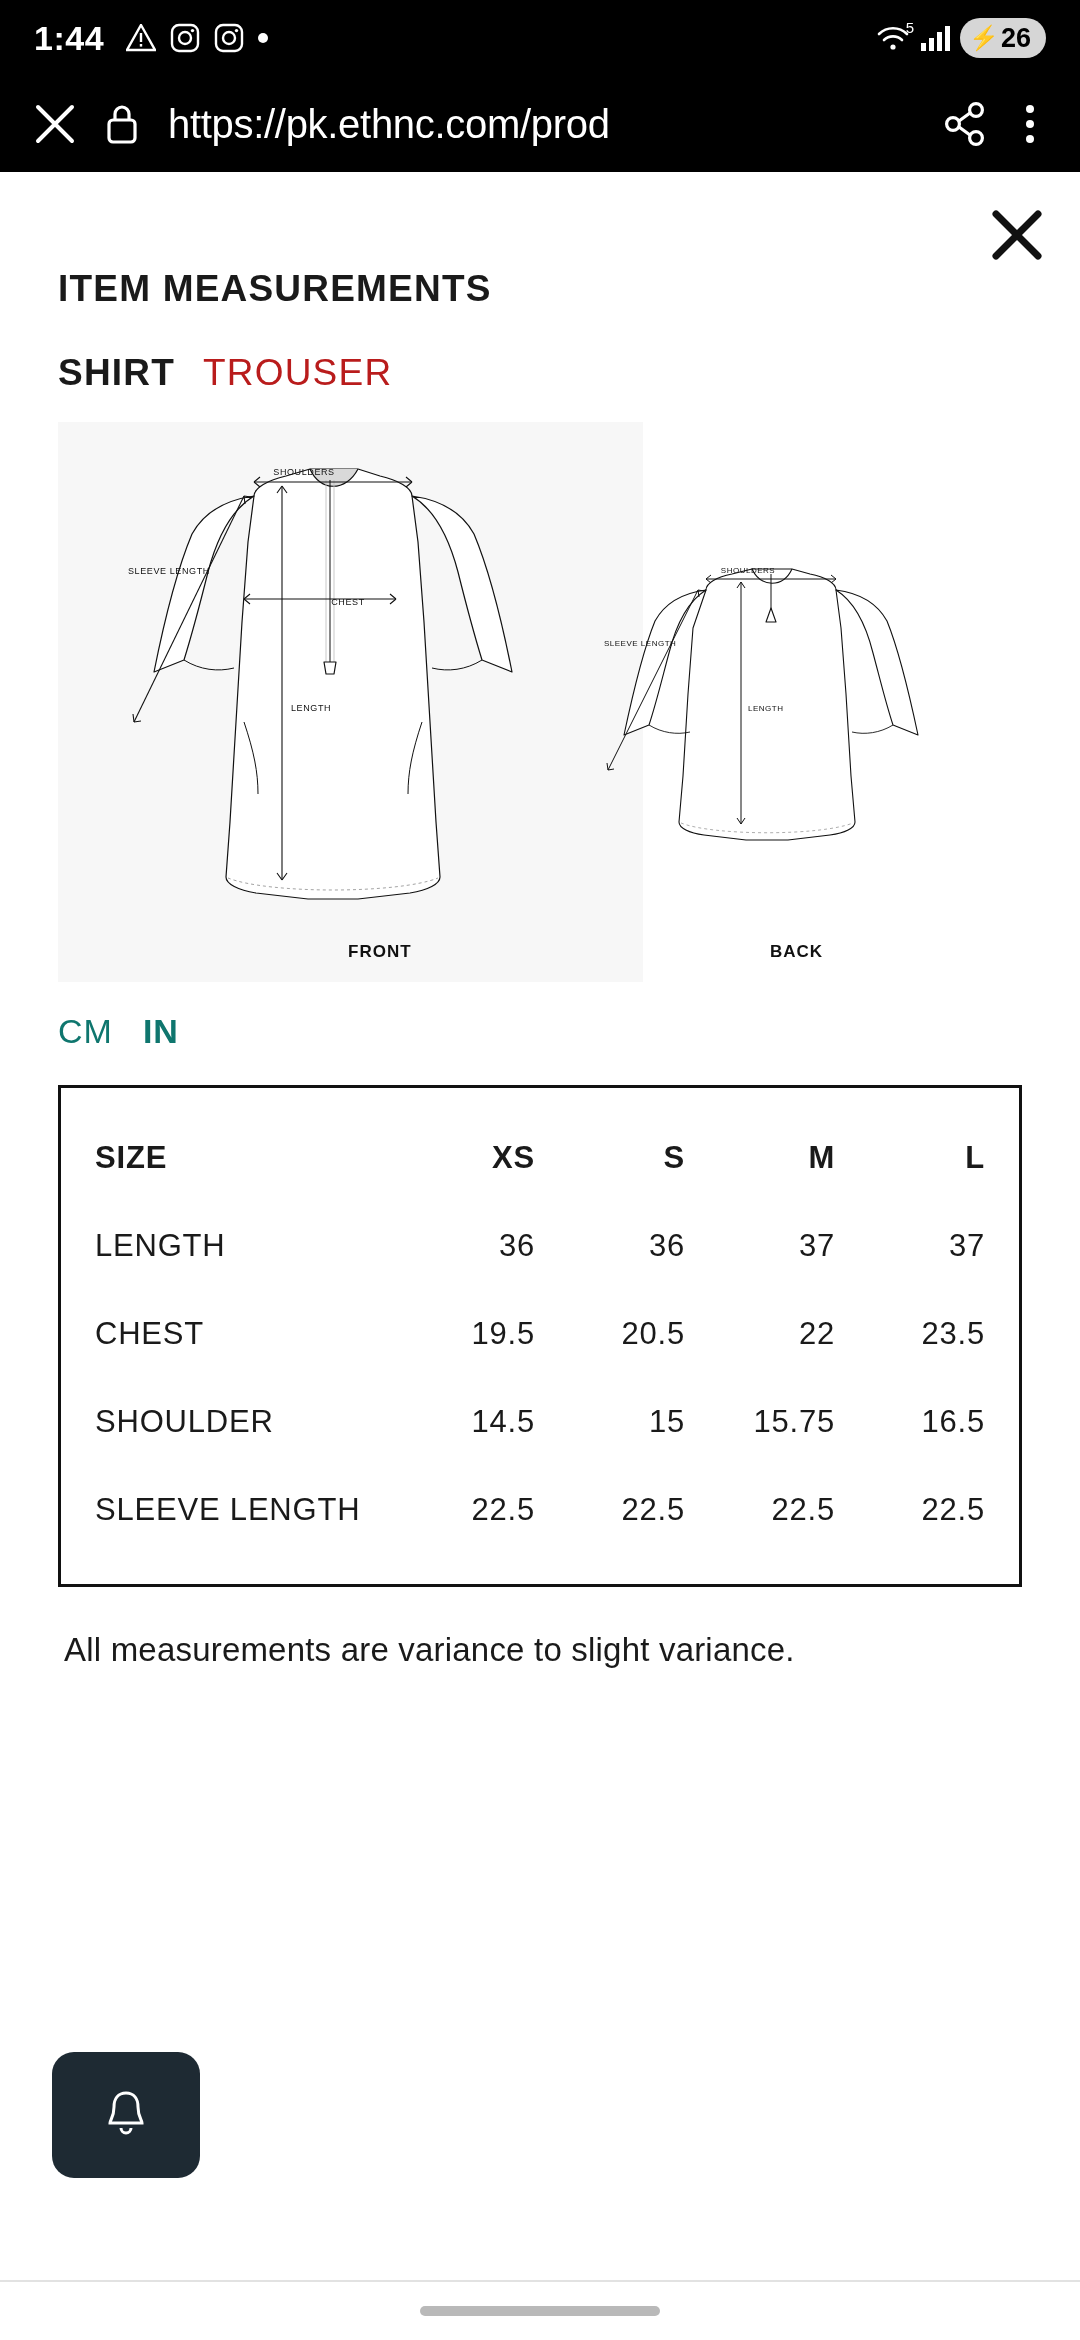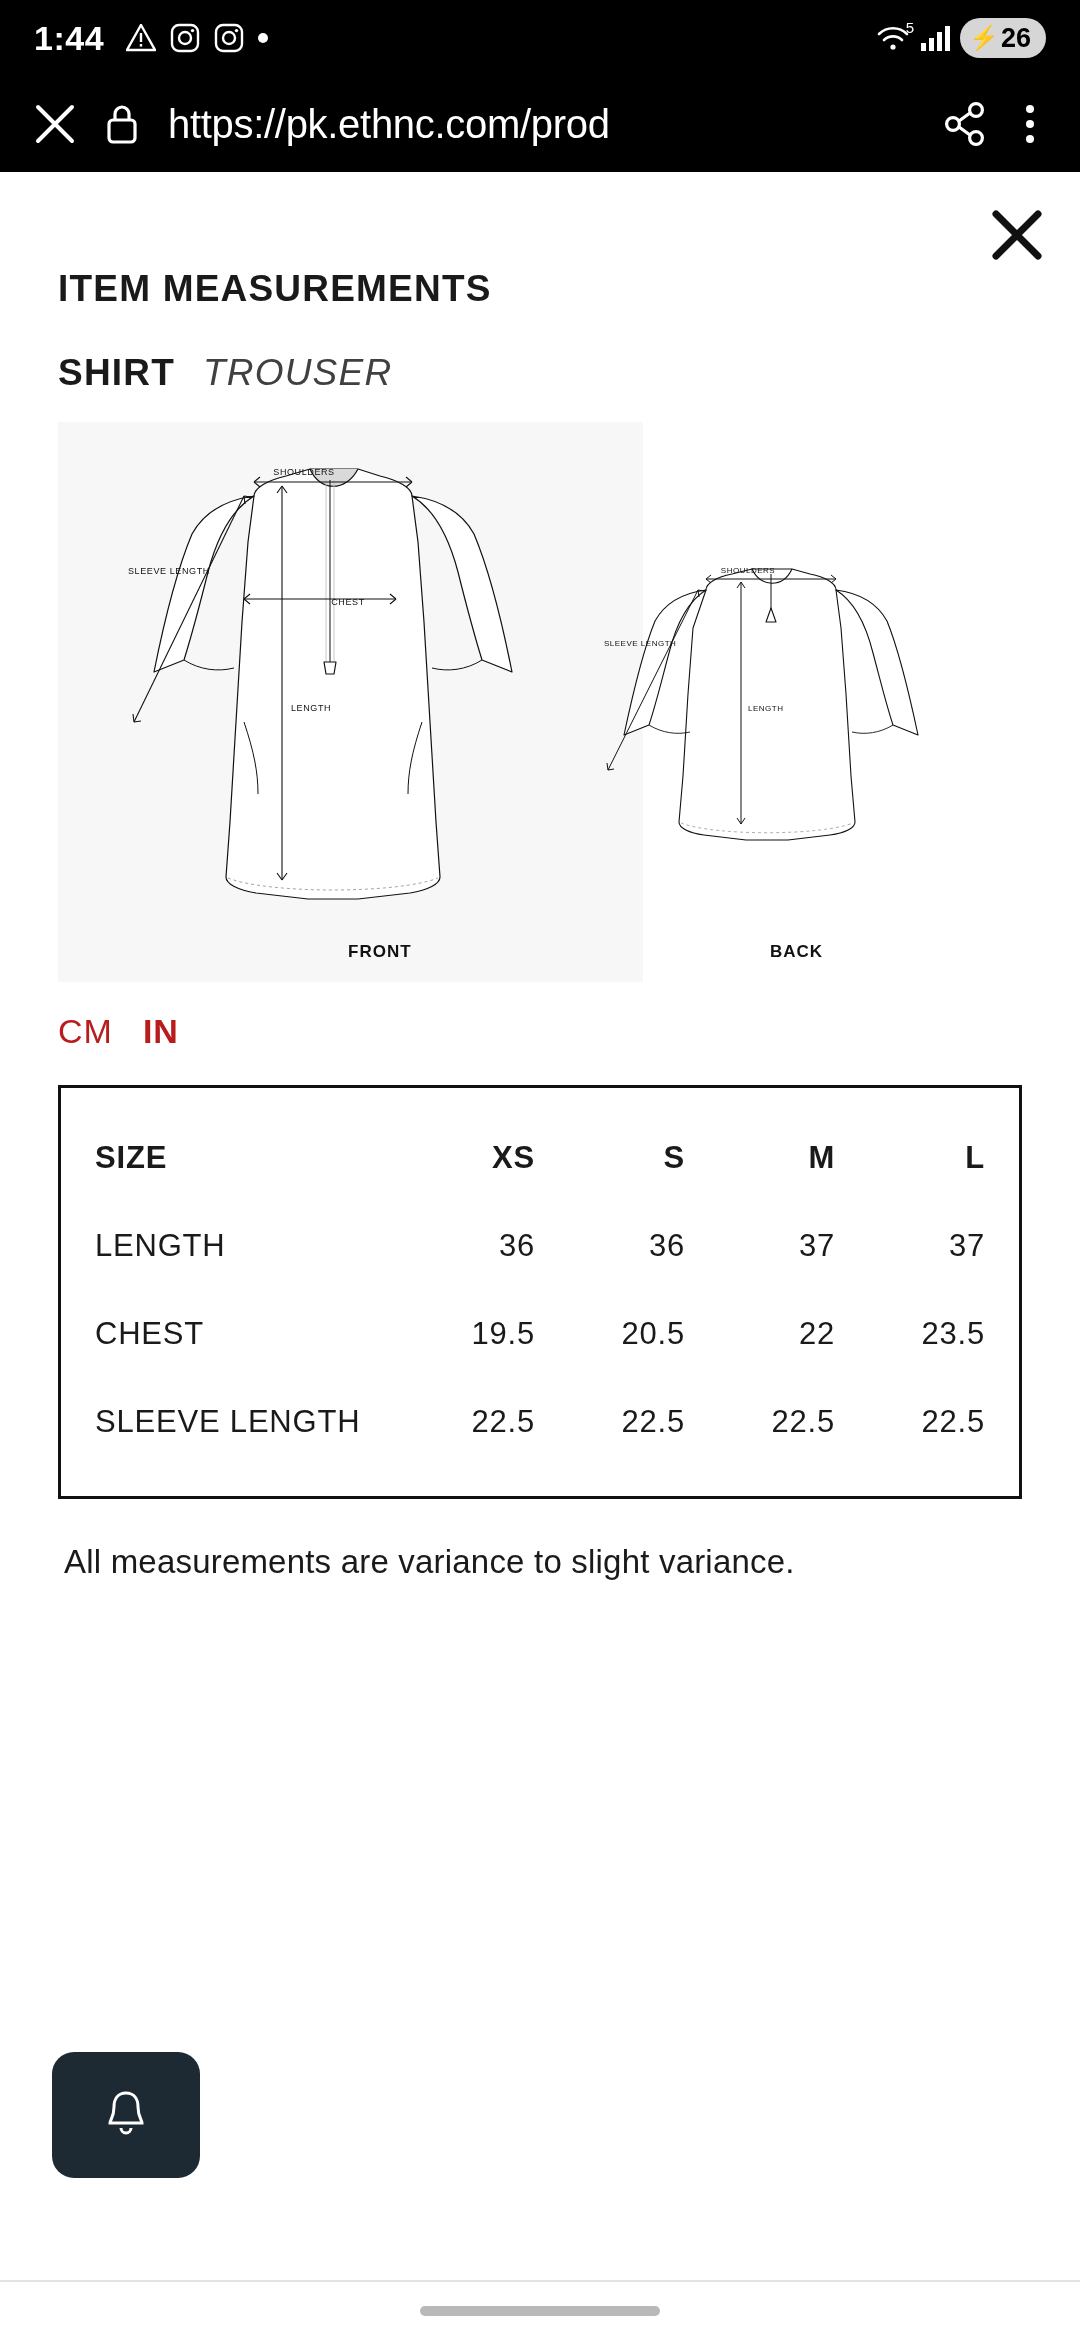--- a/index.html
+++ b/index.html
@@ -135,21 +135,21 @@
     display: flex;
     align-items: baseline;
     gap: 28px;
   }
   .tab {
     font-size: 37px;
     letter-spacing: 1.2px;
     color: #1a1a1a;
   }
   .tab.active { font-weight: 700; }
-  .tab.inactive { font-weight: 400; color: #404040; font-style: italic; }
+  .tab.inactive { font-weight: 400; color: #b91c1c; }
 
   
   .illus {
     margin-top: 28px;
     position: relative;
     height: 560px;
     width: 100%;
   }
   .illus-bg-left {
     position: absolute;
@@ -171,21 +171,21 @@
   
   .units {
     margin-top: 30px;
     display: flex;
     gap: 30px;
     align-items: baseline;
   }
   .unit {
     font-size: 34px;
     letter-spacing: 1px;
-    color: #b91c1c;
+    color: #0f766e;
   }
   .unit.active { font-weight: 700; }
 
   
   .table-wrap {
     margin-top: 34px;
     border: 3px solid #111;
     padding: 26px 34px 30px 34px;
   }
   table {
@@ -461,20 +461,27 @@
               <td class="val">37</td>
             </tr>
             <tr>
               <td class="lbl">CHEST</td>
               <td class="val">19.5</td>
               <td class="val">20.5</td>
               <td class="val">22</td>
               <td class="val">23.5</td>
             </tr>
             <tr>
+              <td class="lbl">SHOULDER</td>
+              <td class="val">14.5</td>
+              <td class="val">15</td>
+              <td class="val">15.75</td>
+              <td class="val">16.5</td>
+            </tr>
+            <tr>
               <td class="lbl">SLEEVE LENGTH</td>
               <td class="val">22.5</td>
               <td class="val">22.5</td>
               <td class="val">22.5</td>
               <td class="val">22.5</td>
             </tr>
           </tbody>
         </table>
       </div>
 

